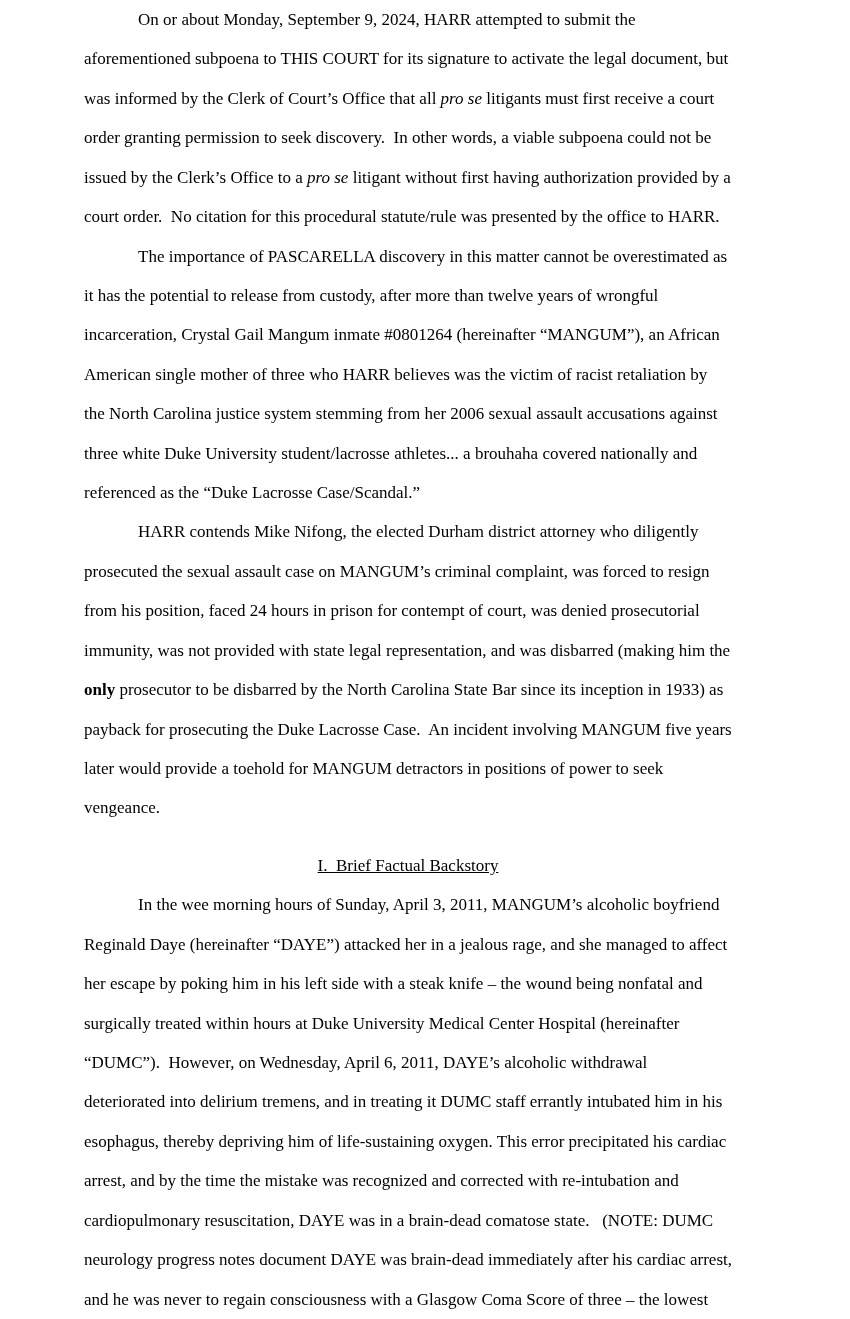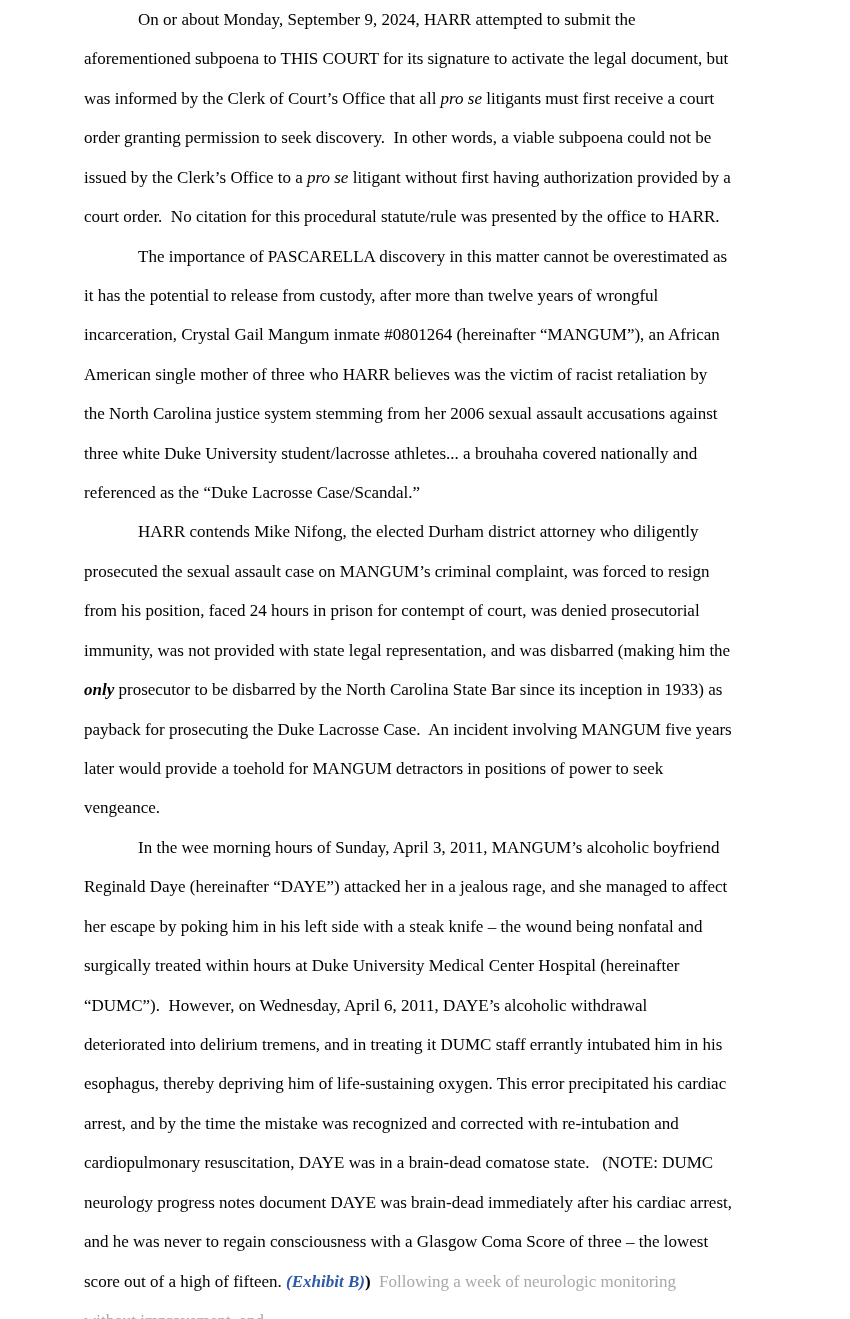--- a/index.html
+++ b/index.html
@@ -28,27 +28,28 @@
     margin: 18px 0 0 0;
     line-height: 39.42px;
     text-align: center;
     white-space: pre;
   }
   .heading .underline {
     text-decoration: underline;
   }
   .italic { font-style: italic; }
   .bold { font-weight: bold; }
-  .bold-italic { font-weight: bold; font-style: italic; }
+  .bold-italic { font-weight: bold; }
   .link { color: var(--link-color, #2B5AA9); }
   .muted { color: var(--muted-color, #A9A9A9); }
 </style>
 </head>
 <body style="background: rgb(255, 255, 255);">
 
 <div class="doc">
   <div>
       <p class="para"><span>On or about Monday, September 9, 2024, HARR attempted to submit the aforementioned subpoena to THIS COURT for its signature to activate the legal document, but was informed by the Clerk of Court’s Office that all </span><span class="italic">pro se</span><span> litigants must first receive a court order granting permission to seek discovery.&nbsp; In other words, a viable subpoena could not be issued by the Clerk’s Office to a </span><span class="italic">pro se</span><span> litigant without first having authorization provided by a court order.&nbsp; No citation for this procedural statute/rule was presented by the office to HARR.</span></p>
       <p class="para"><span>The importance of PASCARELLA discovery in this matter cannot be overestimated as it has the potential to release from custody, after more than twelve years of wrongful incarceration, Crystal Gail Mangum inmate #0801264 (hereinafter “MANGUM”), an African American single mother of three who HARR believes was the victim of racist retaliation by the North Carolina justice system stemming from her 2006 sexual assault accusations against three white Duke University student/lacrosse athletes... a brouhaha covered nationally and referenced as the “Duke Lacrosse Case/Scandal.”</span></p>
       <p class="para"><span>HARR contends Mike Nifong, the elected Durham district attorney who diligently prosecuted the sexual assault case on MANGUM’s criminal complaint, was forced to resign from his position, faced 24 hours in prison for contempt of court, was denied prosecutorial immunity, was not provided with state legal representation, and was disbarred (making him the </span><span class="bold-italic">only</span><span> prosecutor to be disbarred by the North Carolina State Bar since its inception in 1933) as payback for prosecuting the Duke Lacrosse Case.&nbsp; An incident involving MANGUM five years later would provide a toehold for MANGUM detractors in positions of power to seek vengeance.</span></p>
+      <div class="heading"><span class="underline">I.&nbsp; Brief Factual Backstory</span></div>
       <p class="para"><span>In the wee morning hours of Sunday, April 3, 2011, MANGUM’s alcoholic boyfriend Reginald Daye (hereinafter “DAYE”) attacked her in a jealous rage, and she managed to affect her escape by poking him in his left side with a steak knife – the wound being nonfatal and surgically treated within hours at Duke University Medical Center Hospital (hereinafter “DUMC”).&nbsp; However, on Wednesday, April 6, 2011, DAYE’s alcoholic withdrawal deteriorated into delirium tremens, and in treating it DUMC staff errantly intubated him in his esophagus, thereby depriving him of life-sustaining oxygen. This error precipitated his cardiac arrest, and by the time the mistake was recognized and corrected with re-intubation and cardiopulmonary resuscitation, DAYE was in a brain-dead comatose state. &nbsp;&nbsp;(NOTE: DUMC neurology progress notes document DAYE was brain-dead immediately after his cardiac arrest, and he was never to regain consciousness with a Glasgow Coma Score of three – the lowest score out of a high of fifteen. </span><span class="bold-italic link">(Exhibit B)</span><span class="bold">)</span><span class="muted">&nbsp; Following a week of neurologic monitoring without improvement, and</span></p>
     </div>
 </div>
 
 </body></html>

